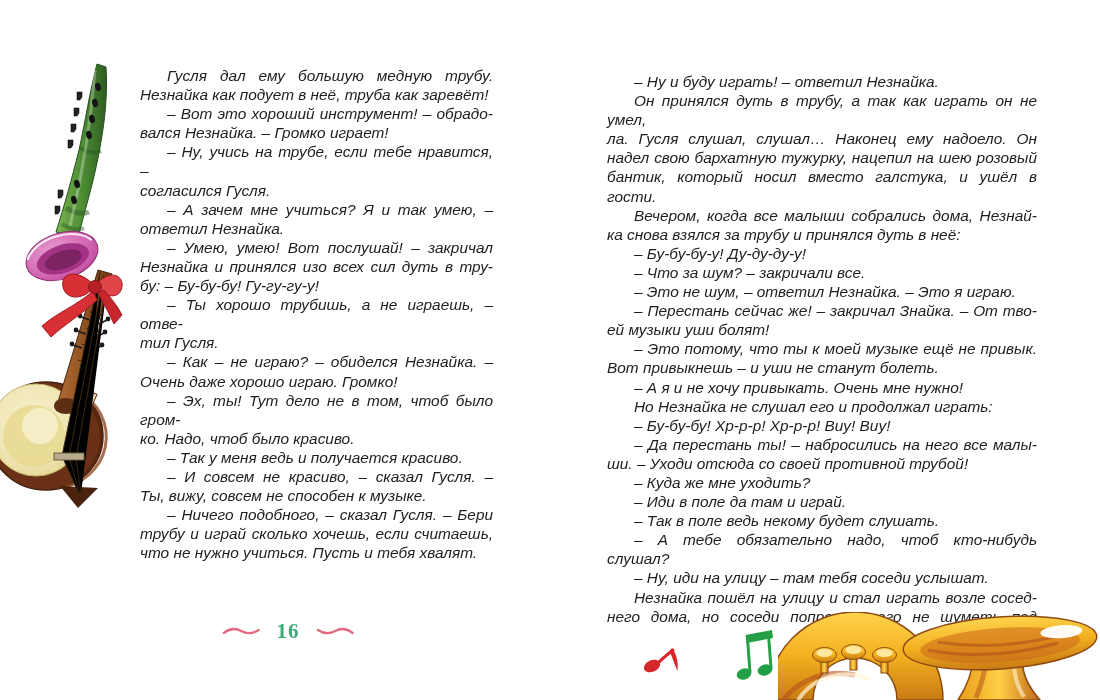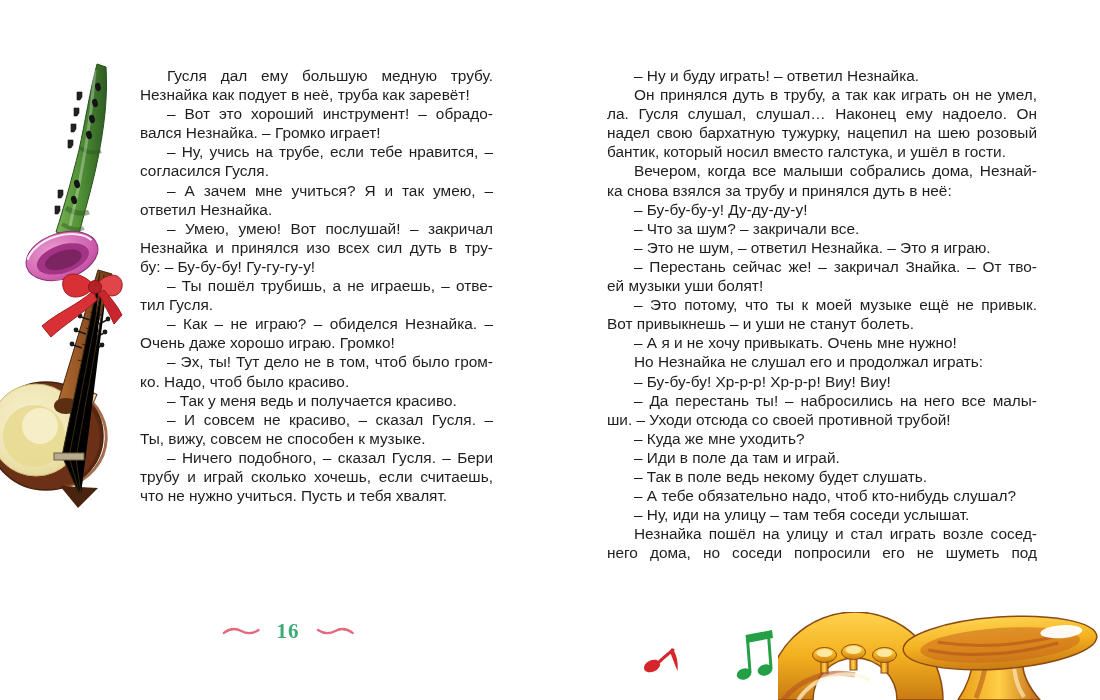--- a/index.html
+++ b/index.html
@@ -3,22 +3,22 @@
 <meta charset="utf-8">
 <style>
   html,body{margin:0;padding:0;background:#888;}
   #spread{
     position:relative;width:1100px;height:700px;background:#ffffff;
     overflow:hidden;font-family:"Liberation Sans","DejaVu Sans",sans-serif;
     color:var(--text,#1e1e1e);
   }
   .textcol{position:absolute;font-size:15.4px;line-height:19.1px;}
   .col-left{left:140px;top:66px;width:353px;}
-  .col-right{left:607px;top:66px;width:430px;}
-  .para{margin:0;}
+  .col-right{left:607px;top:72px;width:430px;}
+  .para{margin:0;font-style:italic;}
   .line{text-align:justify;text-align-last:justify;}
   .line.last{text-align-last:left;}
   .line.first{text-indent:27px;}
   .illus{position:absolute;}
   #footer{
     position:absolute;left:222px;top:617px;width:132px;height:28px;
     display:flex;align-items:center;justify-content:space-between;gap:16px;
   }
   #pageno{
     font-family:"Liberation Serif","DejaVu Serif",serif;font-weight:bold;
@@ -162,21 +162,21 @@
       <div class="para">
         <div class="line first">– А зачем мне учиться? Я и так умею, –</div>
         <div class="line last">ответил Незнайка.</div>
       </div>
       <div class="para">
         <div class="line first">– Умею, умею! Вот послушай! – закричал</div>
         <div class="line">Незнайка и принялся изо всех сил дуть в тру-</div>
         <div class="line last">бу: – Бу-бу-бу! Гу-гу-гу-у!</div>
       </div>
       <div class="para">
-        <div class="line first">– Ты пошёл трубишь, а не играешь, – отве-</div>
+        <div class="line first">– Ты хорошо трубишь, а не играешь, – отве-</div>
         <div class="line last">тил Гусля.</div>
       </div>
       <div class="para">
         <div class="line first">– Как – не играю? – обиделся Незнайка. –</div>
         <div class="line last">Очень даже хорошо играю. Громко!</div>
       </div>
       <div class="para">
         <div class="line first">– Эх, ты! Тут дело не в том, чтоб было гром-</div>
         <div class="line last">ко. Надо, чтоб было красиво.</div>
       </div>

